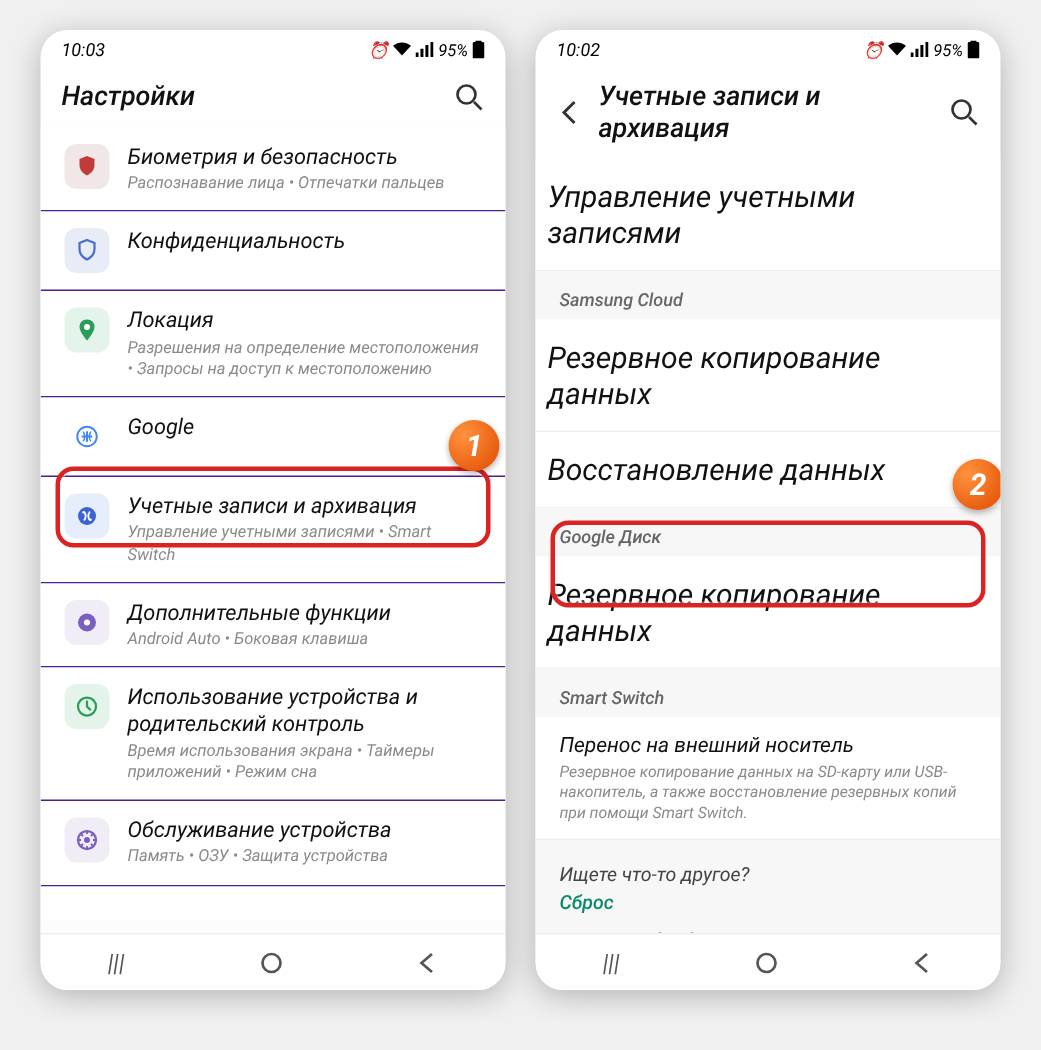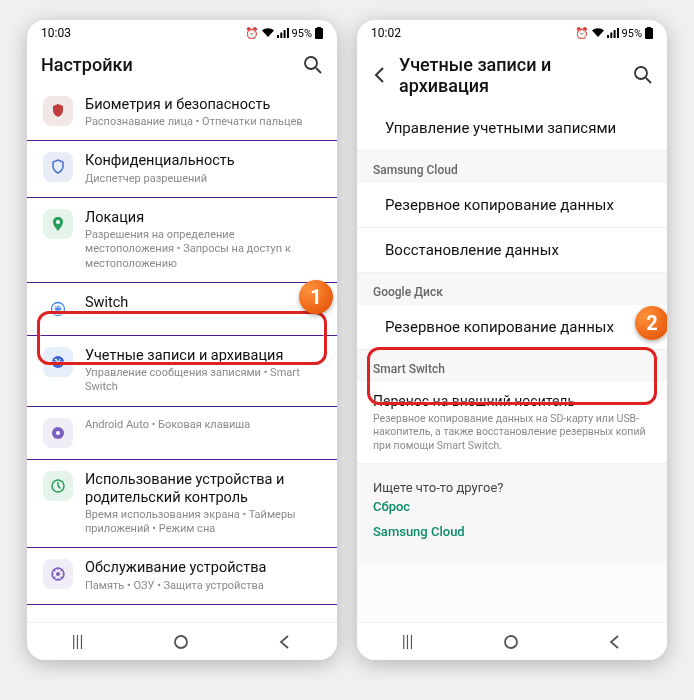--- a/index.html
+++ b/index.html
@@ -14,20 +14,21 @@
   .phone {
     width: 310px;
     height: 640px;
     background: #fff;
     border-radius: 18px;
     box-shadow: 0 4px 20px rgba(0,0,0,0.25);
     overflow: hidden;
     position: relative;
     display: flex;
     flex-direction: column;
+    font-style: italic;
   }
   .status-bar {
     height: 26px;
     display: flex;
     align-items: center;
     padding: 0 14px;
     font-size: 12px;
     color: #000;
   }
   .status-bar .spacer { flex: 1; }
@@ -61,21 +62,21 @@
     font-size: 15px;
   }
   .row-text { flex: 1; min-width: 0; }
   .row-title { font-size: 14.5px; color: #111; line-height: 1.25; margin-bottom: 1px; }
   .row-sub { font-size: 11px; color: #8a8a8a; line-height: 1.3; }
   .section-header {
     font-size: 12px; color: #666; padding: 12px 16px 6px 16px;
     background: #f7f7f7; font-weight: 500;
   }
   .plain-row {
-    padding: 13px 28px; background: #fff; font-size: 15px; color: #111;
+    padding: 13px 8px; background: #fff; font-size: 20px; color: #111;
     border-bottom: 1px solid #f0f0f0;
   }
   .plain-row:last-child { border-bottom: none; }
   .detail-row { padding: 11px 16px; background: #fff; border-bottom: 1px solid #f0f0f0; }
   .detail-row .row-title { font-size: 14px; }
   .detail-row .row-sub { font-size: 10.5px; }
   .footer-block { padding: 16px; background: #f7f7f7; }
   .footer-q { font-size: 13px; color: #444; margin-bottom: 4px; }
   .footer-link { font-size: 13px; color: #0b8a6a; font-weight: 500; margin-bottom: 10px; }
   .navbar {
@@ -146,21 +147,20 @@
         </div>
       </div>
       <div class="row">
         <div class="icon-wrap" style="background: rgb(231, 236, 247);">
           <svg width="16" height="16" viewBox="0 0 16 16">
             <path d="M8 1l5 2v4c0 4-3 6-5 7-2-1-5-3-5-7V3l5-2z" fill="none" stroke="#4a6fd0" stroke-width="1.5"></path>
           </svg>
         </div>
         <div class="row-text">
           <div class="row-title">Конфиденциальность</div>
-          <div class="row-sub">Диспетчер разрешений</div>
         </div>
       </div>
       <div class="row">
         <div class="icon-wrap" style="background: rgb(228, 244, 234);">
           <svg width="16" height="16" viewBox="0 0 16 16">
             <path d="M8 1C5 1 3 3 3 6c0 3.5 5 9 5 9s5-5.5 5-9c0-3-2-5-5-5z" fill="#2b9c5a"></path>
             <circle cx="8" cy="6" r="2" fill="#fff"></circle>
           </svg>
         </div>
         <div class="row-text">
@@ -170,44 +170,45 @@
       </div>
       <div class="row">
         <div class="icon-wrap" style="background: rgb(255, 255, 255);">
           <svg width="16" height="16" viewBox="0 0 16 16">
             <circle cx="8" cy="8" r="6.5" fill="none" stroke="#4285f4" stroke-width="1.3"></circle>
             <path d="M8 4.5v7M4.5 8h7" stroke="#4285f4" stroke-width="1.3"></path>
             <path d="M5.5 4.8c1.2 2 1.2 4.4 0 6.4M10.5 4.8c-1.2 2-1.2 4.4 0 6.4" fill="none" stroke="#4285f4" stroke-width="1"></path>
           </svg>
         </div>
         <div class="row-text">
-          <div class="row-title">Switch</div>
+          <div class="row-title">Google</div>
         </div>
       </div>
       <div class="row">
         <div class="icon-wrap" style="background: rgb(231, 238, 251);">
           <svg width="16" height="16" viewBox="0 0 16 16">
             <circle cx="8" cy="8" r="6" fill="#3a63d6"></circle>
             <path d="M6 5a5 5 0 010 6M10 11a5 5 0 010-6" fill="none" stroke="#fff" stroke-width="1.2"></path>
             <path d="M6 5l-1 1M10 11l1-1" stroke="#fff" stroke-width="1.2"></path>
           </svg>
         </div>
         <div class="row-text">
           <div class="row-title">Учетные записи и архивация</div>
-          <div class="row-sub">Управление сообщения записями • Smart Switch</div>
+          <div class="row-sub">Управление учетными записями • Smart Switch</div>
         </div>
       </div>
       <div class="row">
         <div class="icon-wrap" style="background: rgb(240, 237, 247);">
           <svg width="16" height="16" viewBox="0 0 16 16">
             <circle cx="8" cy="8" r="6" fill="#7a5fc0"></circle>
             <circle cx="8" cy="8" r="2" fill="#fff"></circle>
           </svg>
         </div>
         <div class="row-text">
+          <div class="row-title">Дополнительные функции</div>
           <div class="row-sub">Android Auto • Боковая клавиша</div>
         </div>
       </div>
       <div class="row">
         <div class="icon-wrap" style="background: rgb(228, 244, 234);">
           <svg width="16" height="16" viewBox="0 0 16 16">
             <circle cx="8" cy="8" r="6" fill="none" stroke="#2b9c5a" stroke-width="1.5"></circle>
             <path d="M8 4v4l2.5 2.5" stroke="#2b9c5a" stroke-width="1.5" fill="none"></path>
           </svg>
         </div>

